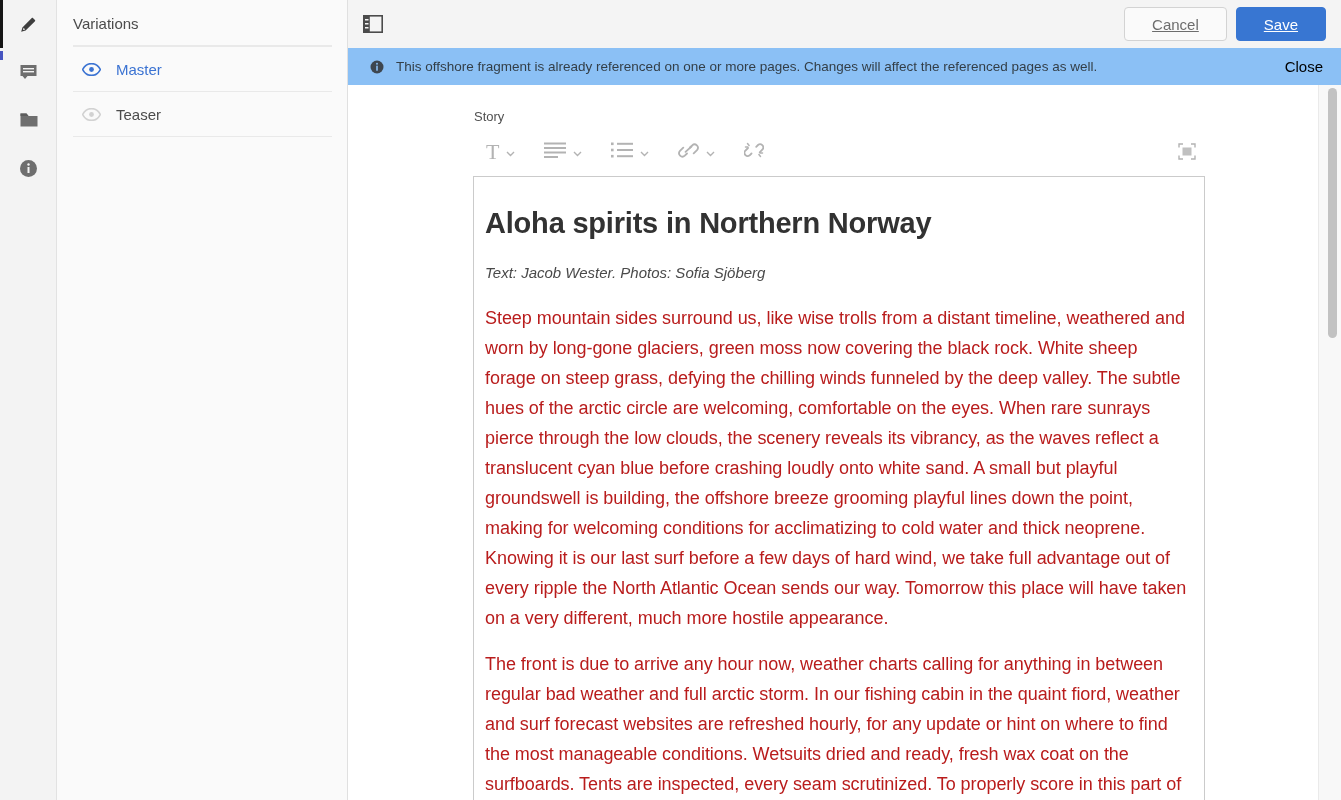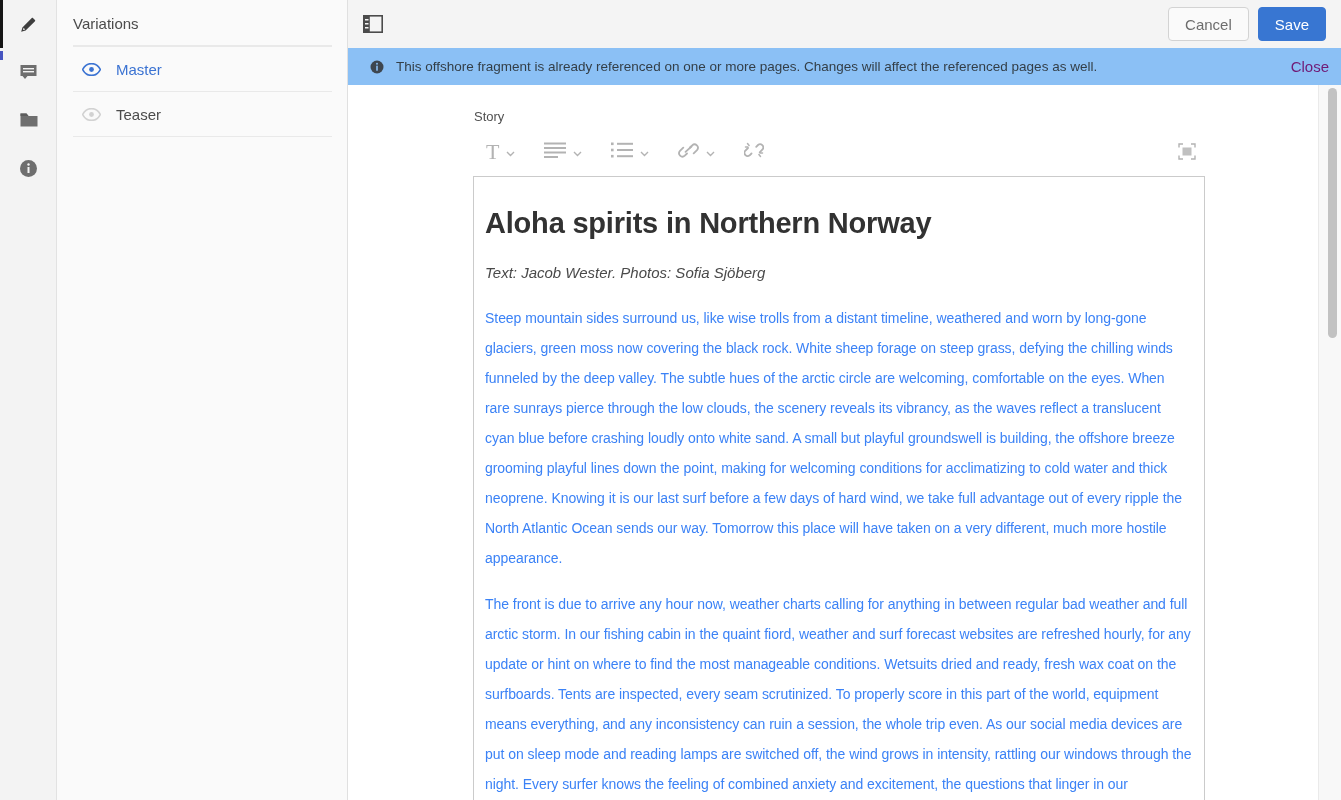--- a/index.html
+++ b/index.html
@@ -27,43 +27,43 @@
   .var-row { display:flex; align-items:center; height:44px; cursor:pointer; }
   .var-row .eye { width:19px; margin:0 15px 0 9px; display:flex; align-items:center; }
   .var-label { font-size:15px; color:#4b4b4b; }
   .var-row.active .var-label { color:#3b73d2; }
 
   
   .main { position:absolute; left:348px; top:0; right:0; bottom:0; background:#fff; }
   .topbar { position:relative; height:48px; background:#f4f4f4; }
   .panel-toggle { position:absolute; left:15px; top:15px; width:20px; height:18px; cursor:pointer; }
   .topbar-actions { position:absolute; right:15px; top:7px; display:flex; gap:9px; }
-  .btn { height:34px; border-radius:4px; font-size:15px; padding:0 16px; cursor:pointer; font-family:"Liberation Sans", sans-serif;}
+  .btn { height:34px; border-radius:4px; font-size:15px; padding:0 27px; cursor:pointer; font-family:"Liberation Sans", sans-serif;text-decoration:underline;}
   .btn-cancel { background:#fafafa; border:1px solid #d3d3d3; color:#6d6d6d; }
   .btn-save { background:#3876d2; border:1px solid #3876d2; color:#ffffff; }
 
   .banner { position:relative; height:37px; background:#8bc0f5; display:flex; align-items:center; }
   .banner-info { margin:0 12px 0 22px; display:flex; align-items:center; }
   .banner-text { font-size:13.5px; color:#333e47; }
-  .banner-close { position:absolute; right:12px; top:0; height:37px; line-height:37px; font-size:15px; color:#701a75; cursor:pointer; }
+  .banner-close { position:absolute; right:18px; top:0; height:37px; line-height:37px; font-size:15px; color:#000000; cursor:pointer; }
 
   .content { position:relative; height:584px; background:#fff; }
   .field-label { position:absolute; left:126px; top:24px; font-size:13px; color:#505050; }
 
   .rte-toolbar { position:absolute; left:138px; top:56px; display:flex; align-items:center; color:#b3b3b3; }
   .rte-btn { display:flex; align-items:center; margin-right:29px; cursor:pointer; }
   .rte-btn .chev { margin-left:7px; }
   .t-glyph { font-family:"Liberation Serif", serif; font-size:22px; line-height:22px; color:#b3b3b3; }
   .fullscreen-btn { position:absolute; right:145px; top:58px; cursor:pointer; }
 
   .editor { position:absolute; left:125px; top:91px; width:732px; height:640px; background:#fff;
             border:1px solid #cbcbcb; padding:20px 11px 0 11px; cursor:text; }
   .editor h1 { font-size:29px; font-weight:700; color:#323232; letter-spacing:-0.2px; margin:10px 0 24px 0; }
   .byline { font-size:15px; font-style:italic; color:#4a4a4a; margin:0 0 22px 0; }
-  .editor p { font-size:14px; line-height:30px; color:#3b82f6; letter-spacing:-0.05px; margin:0 0 16px 0; }
+  .editor p { font-size:18px; line-height:30px; color:#b91c1c; letter-spacing:-0.05px; margin:0 0 16px 0; }
 
   
   .scrollbar { position:absolute; right:0; top:85px; bottom:0; width:23px; background:#f8f8f8; border-left:1px solid #eaeaea; z-index:3;}
   .scroll-thumb { position:absolute; right:4px; top:3px; width:9px; height:250px; border-radius:5px; background:#c2c2c2; cursor:pointer; }
 </style>
 </head>
 <body>
 
 <div class="app">
 

